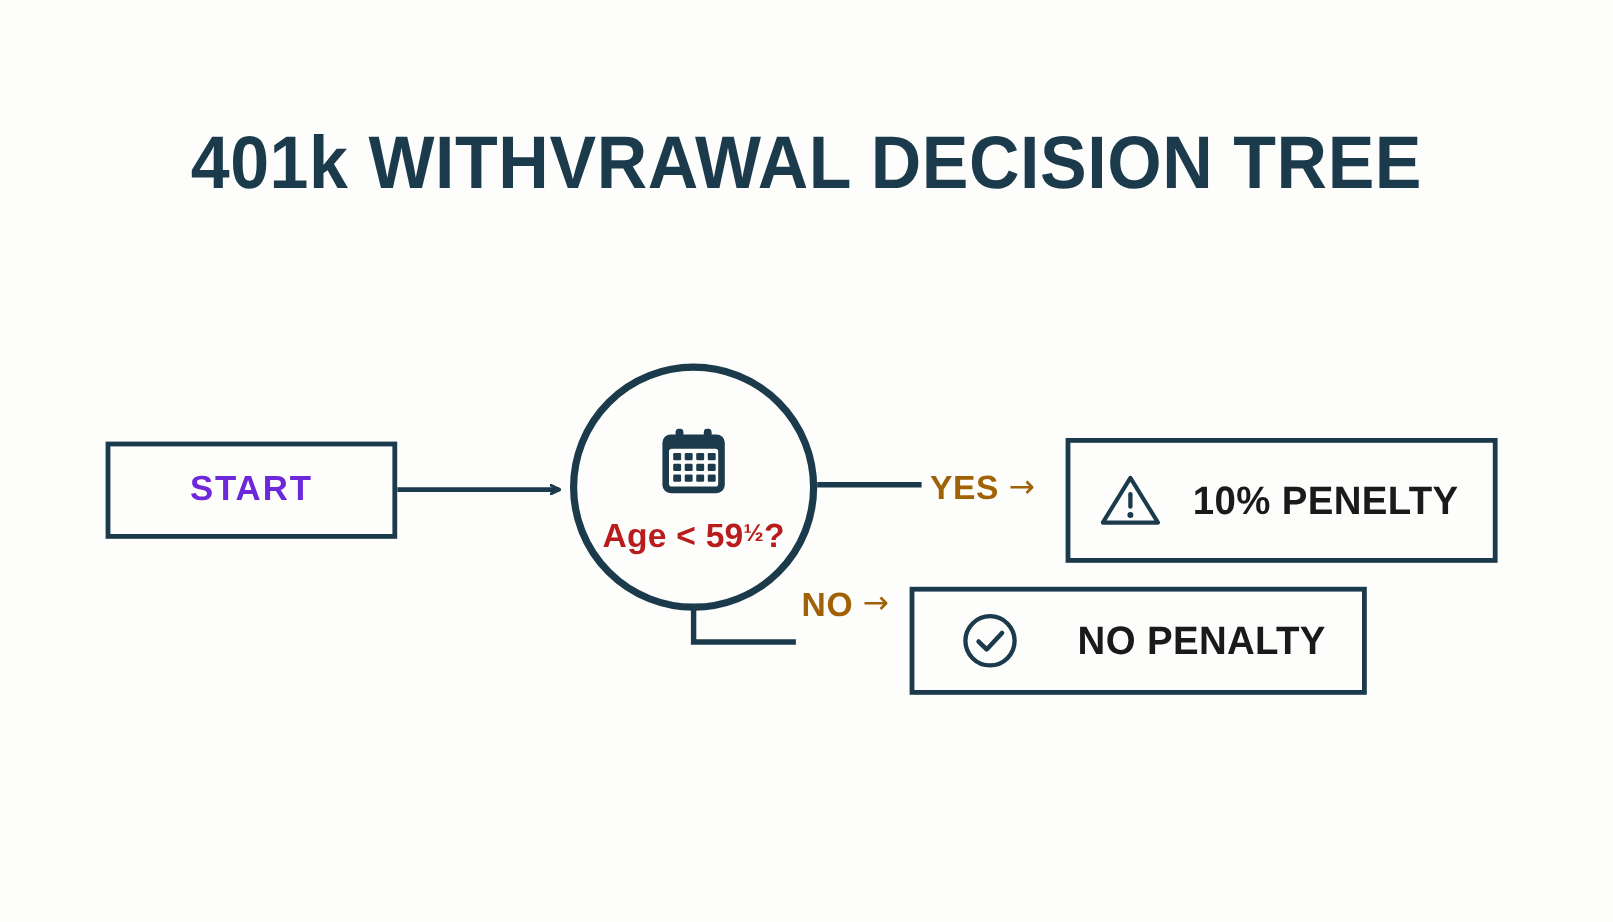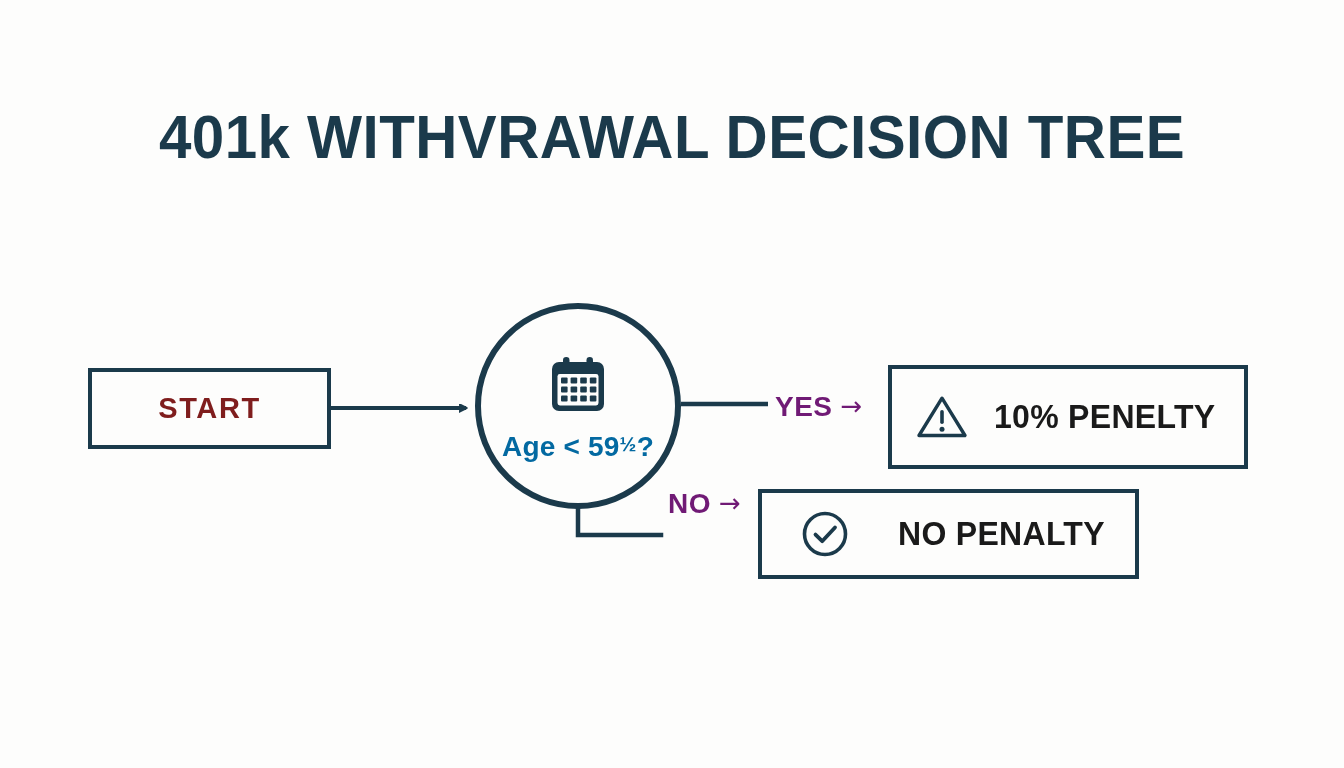--- a/index.html
+++ b/index.html
@@ -54,21 +54,21 @@
     left: 88px;
     top: 368px;
     width: 243px;
     height: 81px;
     justify-content: center;
   }
   .box-start .box-label {
     font-size: 29px;
     font-weight: bold;
     letter-spacing: 1.6px;
-    color: #7f1d1d;
+    color: #6d28d9;
   }
 
   .box-penalty {
     left: 888px;
     top: 365px;
     width: 360px;
     height: 104px;
     padding-left: 24px;
     gap: 26px;
   }
@@ -123,38 +123,38 @@
     display: flex;
     flex-direction: column;
     align-items: center;
     justify-content: center;
     gap: 10px;
     pointer-events: none;
   }
   .decision-label {
     font-size: 28px;
     font-weight: bold;
-    color: #0369a1;
+    color: #b91c1c;
     white-space: nowrap;
     letter-spacing: 0.2px;
     position: relative;
     top: 8px;
   }
   .decision-label .frac {
     font-size: 0.72em;
     vertical-align: 0.26em;
   }
 
   
   .edge-label {
     position: absolute;
     font-family: "Liberation Sans Narrow", "Liberation Sans", sans-serif;
     font-size: 28px;
     font-weight: bold;
-    color: #701a75;
+    color: #a16207;
     letter-spacing: 0.5px;
     white-space: nowrap;
     display: flex;
     align-items: center;
     gap: 8px;
   }
   .edge-label-yes { left: 775px; top: 391px; }
   .edge-label-no  { left: 668px; top: 488px; }
   .edge-arrow-glyph {
     font-family: "DejaVu Sans", sans-serif;

